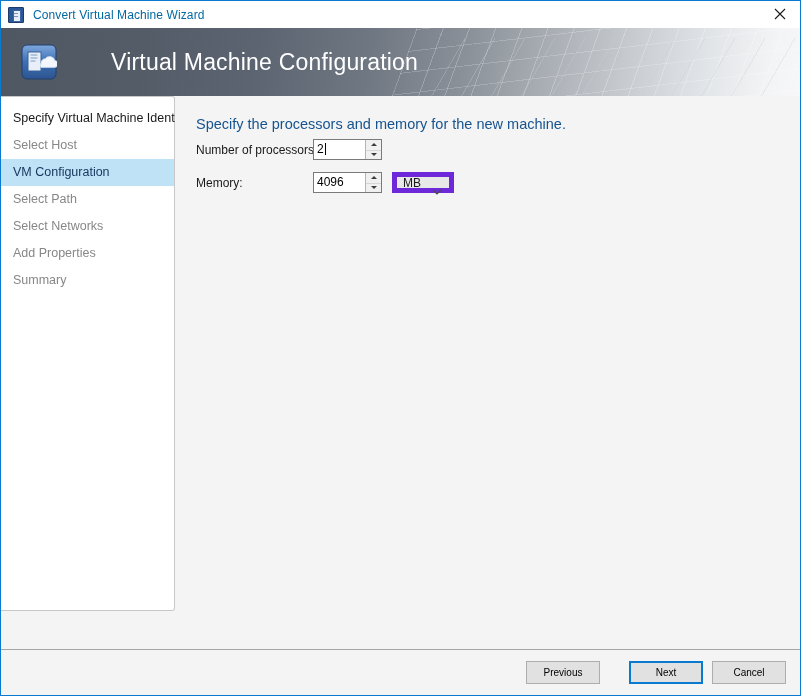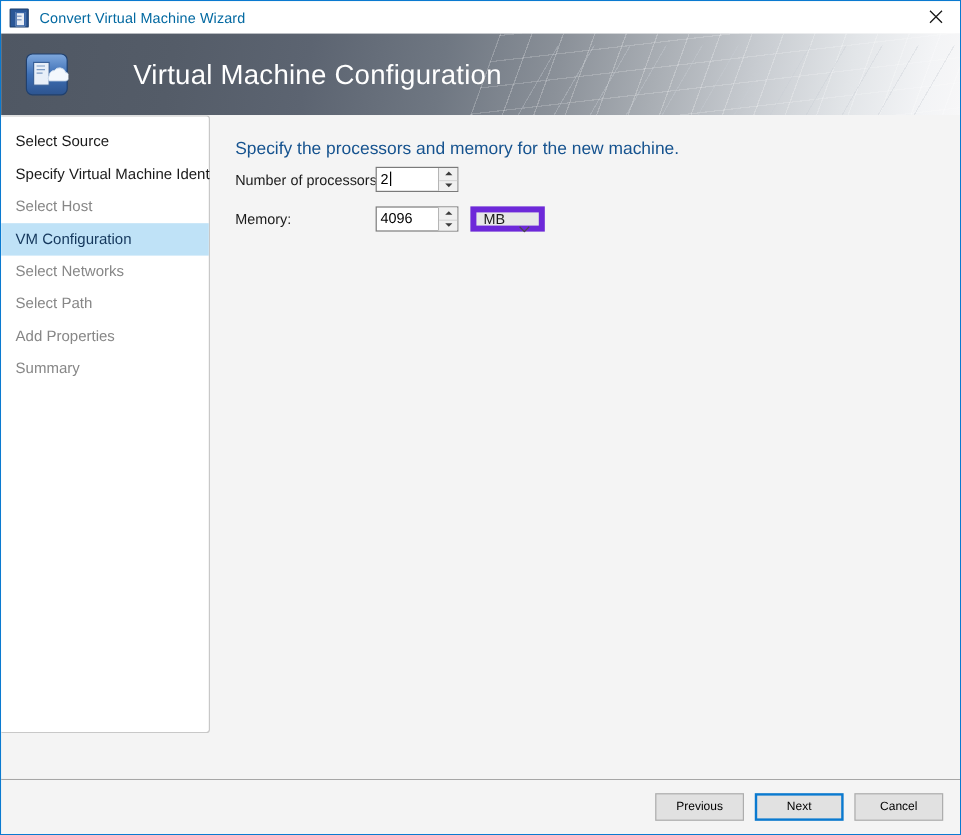--- a/index.html
+++ b/index.html
@@ -288,20 +288,21 @@
     font-size: 10px;
     color: #000000;
     display: flex;
     align-items: center;
     justify-content: center;
     cursor: default;
     font-family: Liberation Sans, sans-serif;
   }
   .btn.default {
     border: 2px solid #0a7ad0;
+    margin-left: 20px;
   }
 </style>
 </head>
 <body>
 
 <div class="window">
 
   <div class="titlebar">
     <div class="titlebar-icon"></div>
     <div class="titlebar-text">Convert Virtual Machine Wizard</div>
@@ -329,26 +330,25 @@
         <path d="M9.5 11 h7 M9.5 14 h7 M9.5 17 h5" stroke="#7d9cc4" stroke-width="1"></path>
         <path d="M20 19 a4.2 4.2 0 0 1 4.2 -4.2 a5.4 5.4 0 0 1 9.6 1.6 a3.5 3.5 0 0 1 -1 7 H20 a3.5 3.5 0 0 1 0 -4.4 z" fill="#f4f8fd" stroke="#c9d8ea" stroke-width="0.8"></path>
       </svg>
     </div>
     <div class="banner-title">Virtual Machine Configuration</div>
   </div>
 
   <div class="body-area">
 
     <div class="sidebar">
-      <div class="nav-item done">Select Source</div>
       <div class="nav-item done">Specify Virtual Machine Identity</div>
       <div class="nav-item pending">Select Host</div>
       <div class="nav-item active">VM Configuration</div>
+      <div class="nav-item pending">Select Path</div>
       <div class="nav-item pending">Select Networks</div>
-      <div class="nav-item pending">Select Path</div>
       <div class="nav-item pending">Add Properties</div>
       <div class="nav-item pending">Summary</div>
     </div>
 
     <div class="content">
 
       <div class="content-heading">Specify the processors and memory for the new machine.</div>
 
       <div class="form-row row-proc">
         <div class="form-label">Number of processors:</div>

